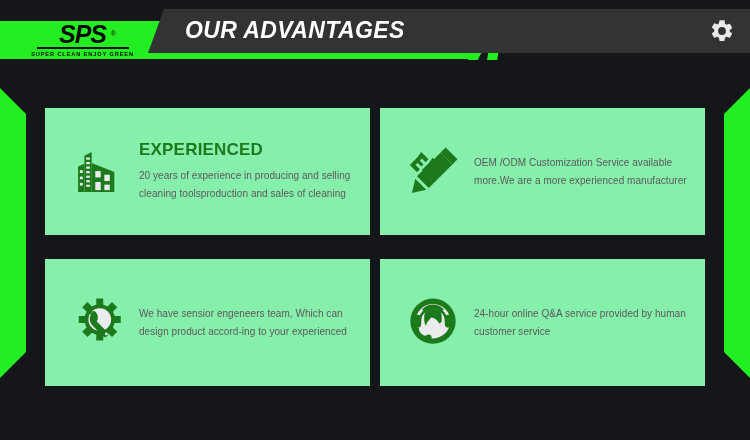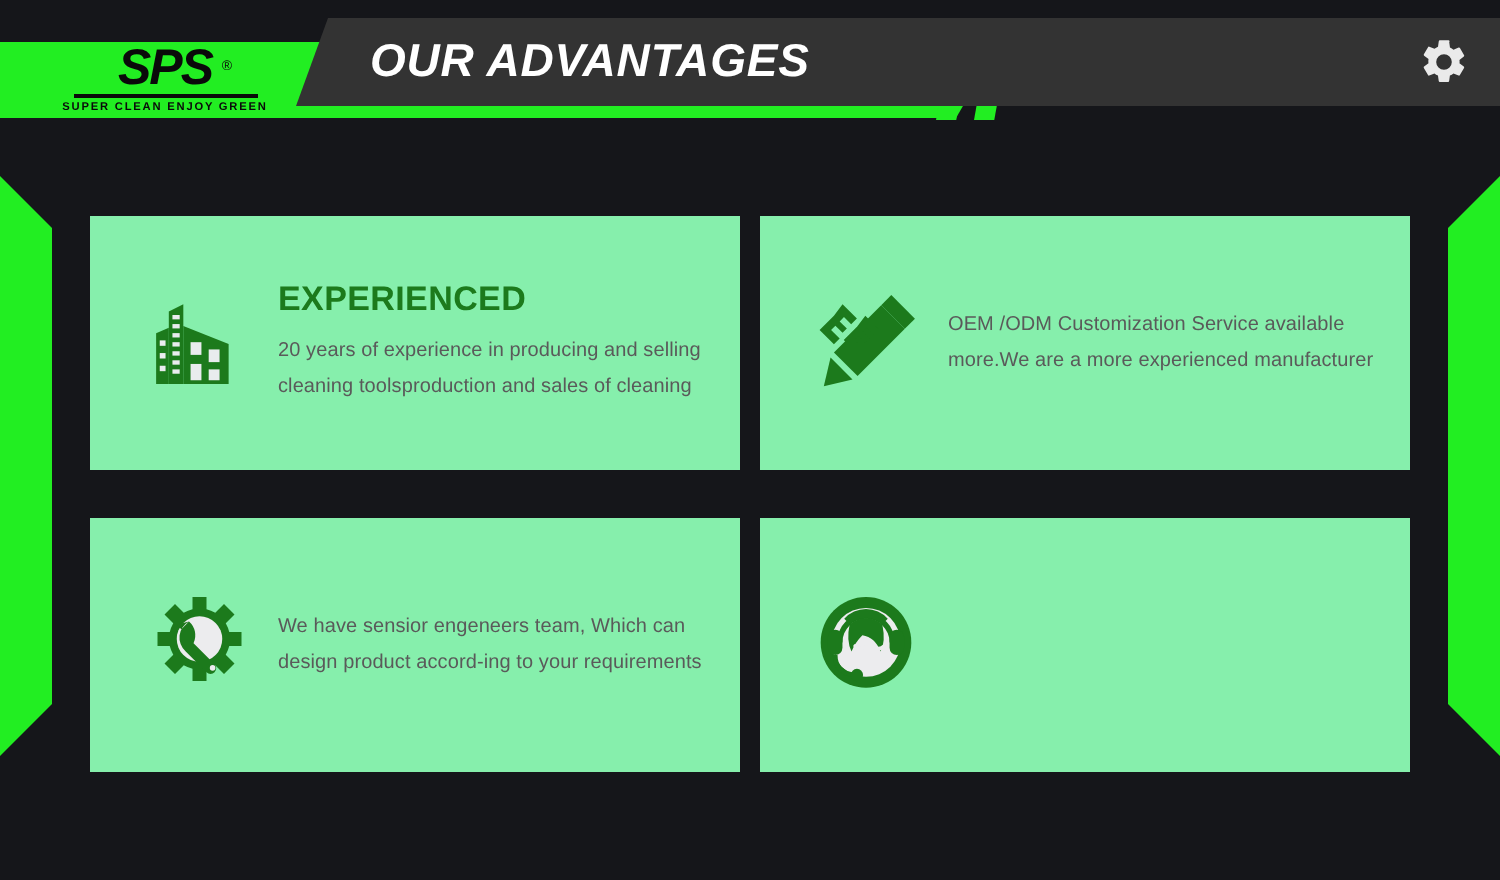--- a/index.html
+++ b/index.html
@@ -261,21 +261,21 @@
         <svg width="56" height="56" viewBox="0 0 64 64">
           <g fill="#1c7a1c">
             <path d="M30 4 h8 v7 a21 21 0 0 1 5 2 l5-5 l6 6 l-5 5 a21 21 0 0 1 2 5 h7 v8 h-7 a21 21 0 0 1 -2 5 l5 5 l-6 6 l-5-5 a21 21 0 0 1 -5 2 v7 h-8 v-7 a21 21 0 0 1 -5-2 l-5 5 l-6-6 l5-5 a21 21 0 0 1 -2-5 h-7 v-8 h7 a21 21 0 0 1 2-5 l-5-5 l6-6 l5 5 a21 21 0 0 1 5-2 z"></path>
             <circle cx="34" cy="28" r="13" fill="#ececee"></circle>
             <path d="M28 18 a10.5 10.5 0 0 0 -2 17 l12 12 a3.2 3.2 0 0 0 4.6 -4.6 l-12-12 a10.5 10.5 0 0 0 -2.6 -12.4 l-4.4 4.4 l-2.6 -2.6 z" fill="#1c7a1c"></path>
             <circle cx="41.5" cy="44.5" r="1.6" fill="#ececee"></circle>
           </g>
         </svg>
       </div>
       <div class="card-body">
-        <div class="card-desc">We have sensior engeneers team, Which can design product accord-ing to your requirements</div>
+        <div class="card-desc">We have sensior engeneers team, Which can design product accord-ing to your experienced</div>
       </div>
     </div>
 
     <div class="card">
       <div class="card-icon">
         <svg width="58" height="58" viewBox="0 0 64 64">
           <g fill="#1c7a1c">
             <path d="M32 5 a25 25 0 0 1 25 25 a25 25 0 0 1 -25 25 a25 25 0 0 1 -25 -25 a25 25 0 0 1 25 -25 z"></path>
             <path d="M32 11 a19 19 0 0 0 -19 19 a19 19 0 0 0 19 19 a19 19 0 0 0 19 -19 a19 19 0 0 0 -19 -19 z" fill="#ececee"></path>
             <path d="M32 14 a16 16 0 0 1 16 16 h-3 a13 13 0 0 0 -26 0 h-3 a16 16 0 0 1 16 -16 z"></path>
@@ -284,17 +284,18 @@
             <rect x="11" y="23" width="8" height="14" rx="4"></rect>
             <rect x="45" y="23" width="8" height="14" rx="4"></rect>
             <path d="M15 37 q0 10 11 11" stroke="#1c7a1c" stroke-width="2.6" fill="none"></path>
             <circle cx="27" cy="48" r="3.4"></circle>
             <path d="M26 32 q3 3 6 0" stroke="#ececee" stroke-width="2" fill="none" stroke-linecap="round"></path>
             <path d="M36 32 q3 3 6 0" stroke="#ececee" stroke-width="2" fill="none" stroke-linecap="round"></path>
           </g>
         </svg>
       </div>
       <div class="card-body">
+        <div class="card-desc">24-hour online Q&amp;A service provided by human customer service</div>
       </div>
     </div>
 
   </div>
 </div>
 
 </body></html>

